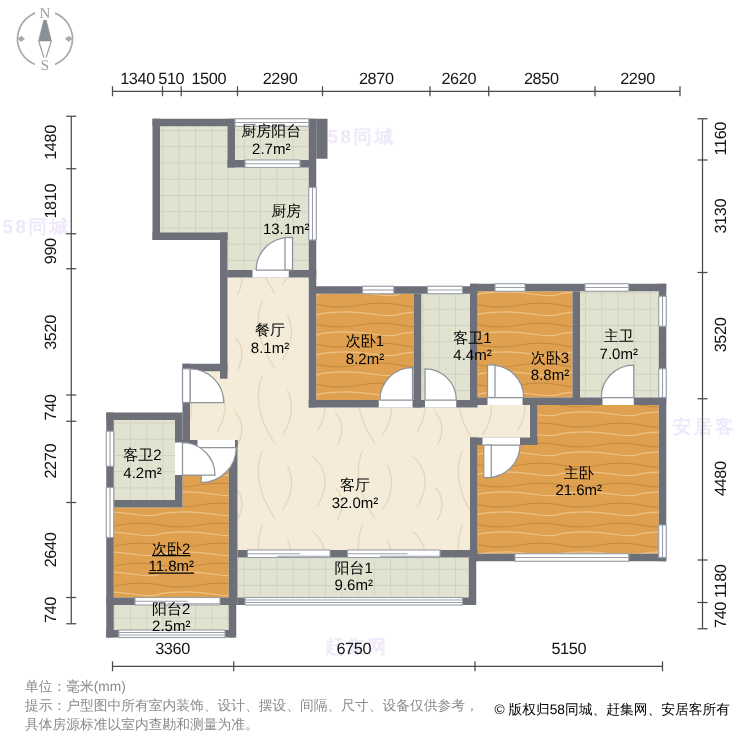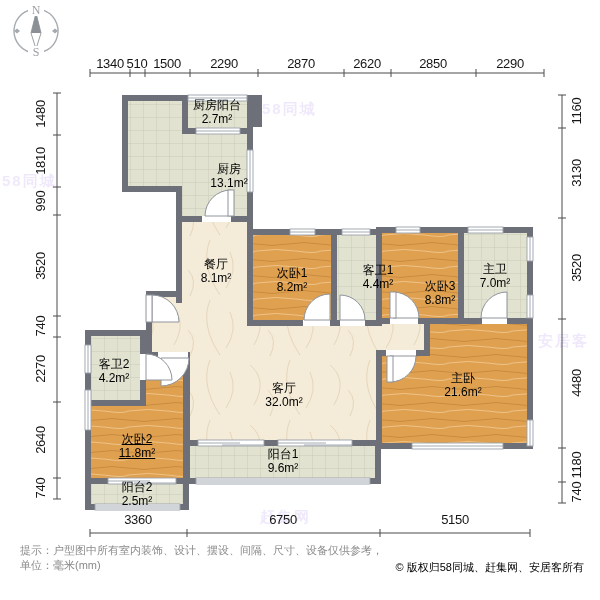--- a/index.html
+++ b/index.html
@@ -336,18 +336,19 @@
   <span class="dim vert" style="left:576px;top:268px;">3520</span>
   <span class="dim vert" style="left:576px;top:383px;">4480</span>
   <span class="dim vert" style="left:576px;top:465px;">1180</span>
   <span class="dim vert" style="left:576px;top:492px;">740</span>
 
   <span class="dim" style="left:138px;top:519px;">3360</span>
   <span class="dim" style="left:283px;top:519px;">6750</span>
   <span class="dim" style="left:455px;top:519px;">5150</span>
 
   <div class="footer">
+    <div>单位：毫米(mm)</div>
     <div>提示：户型图中所有室内装饰、设计、摆设、间隔、尺寸、设备仅供参考，</div>
-    <div>单位：毫米(mm)</div>
+    <div>具体房源标准以室内查勘和测量为准。</div>
   </div>
   <div class="copyright">© 版权归58同城、赶集网、安居客所有</div>
 
 </div>
 
 </body></html>

